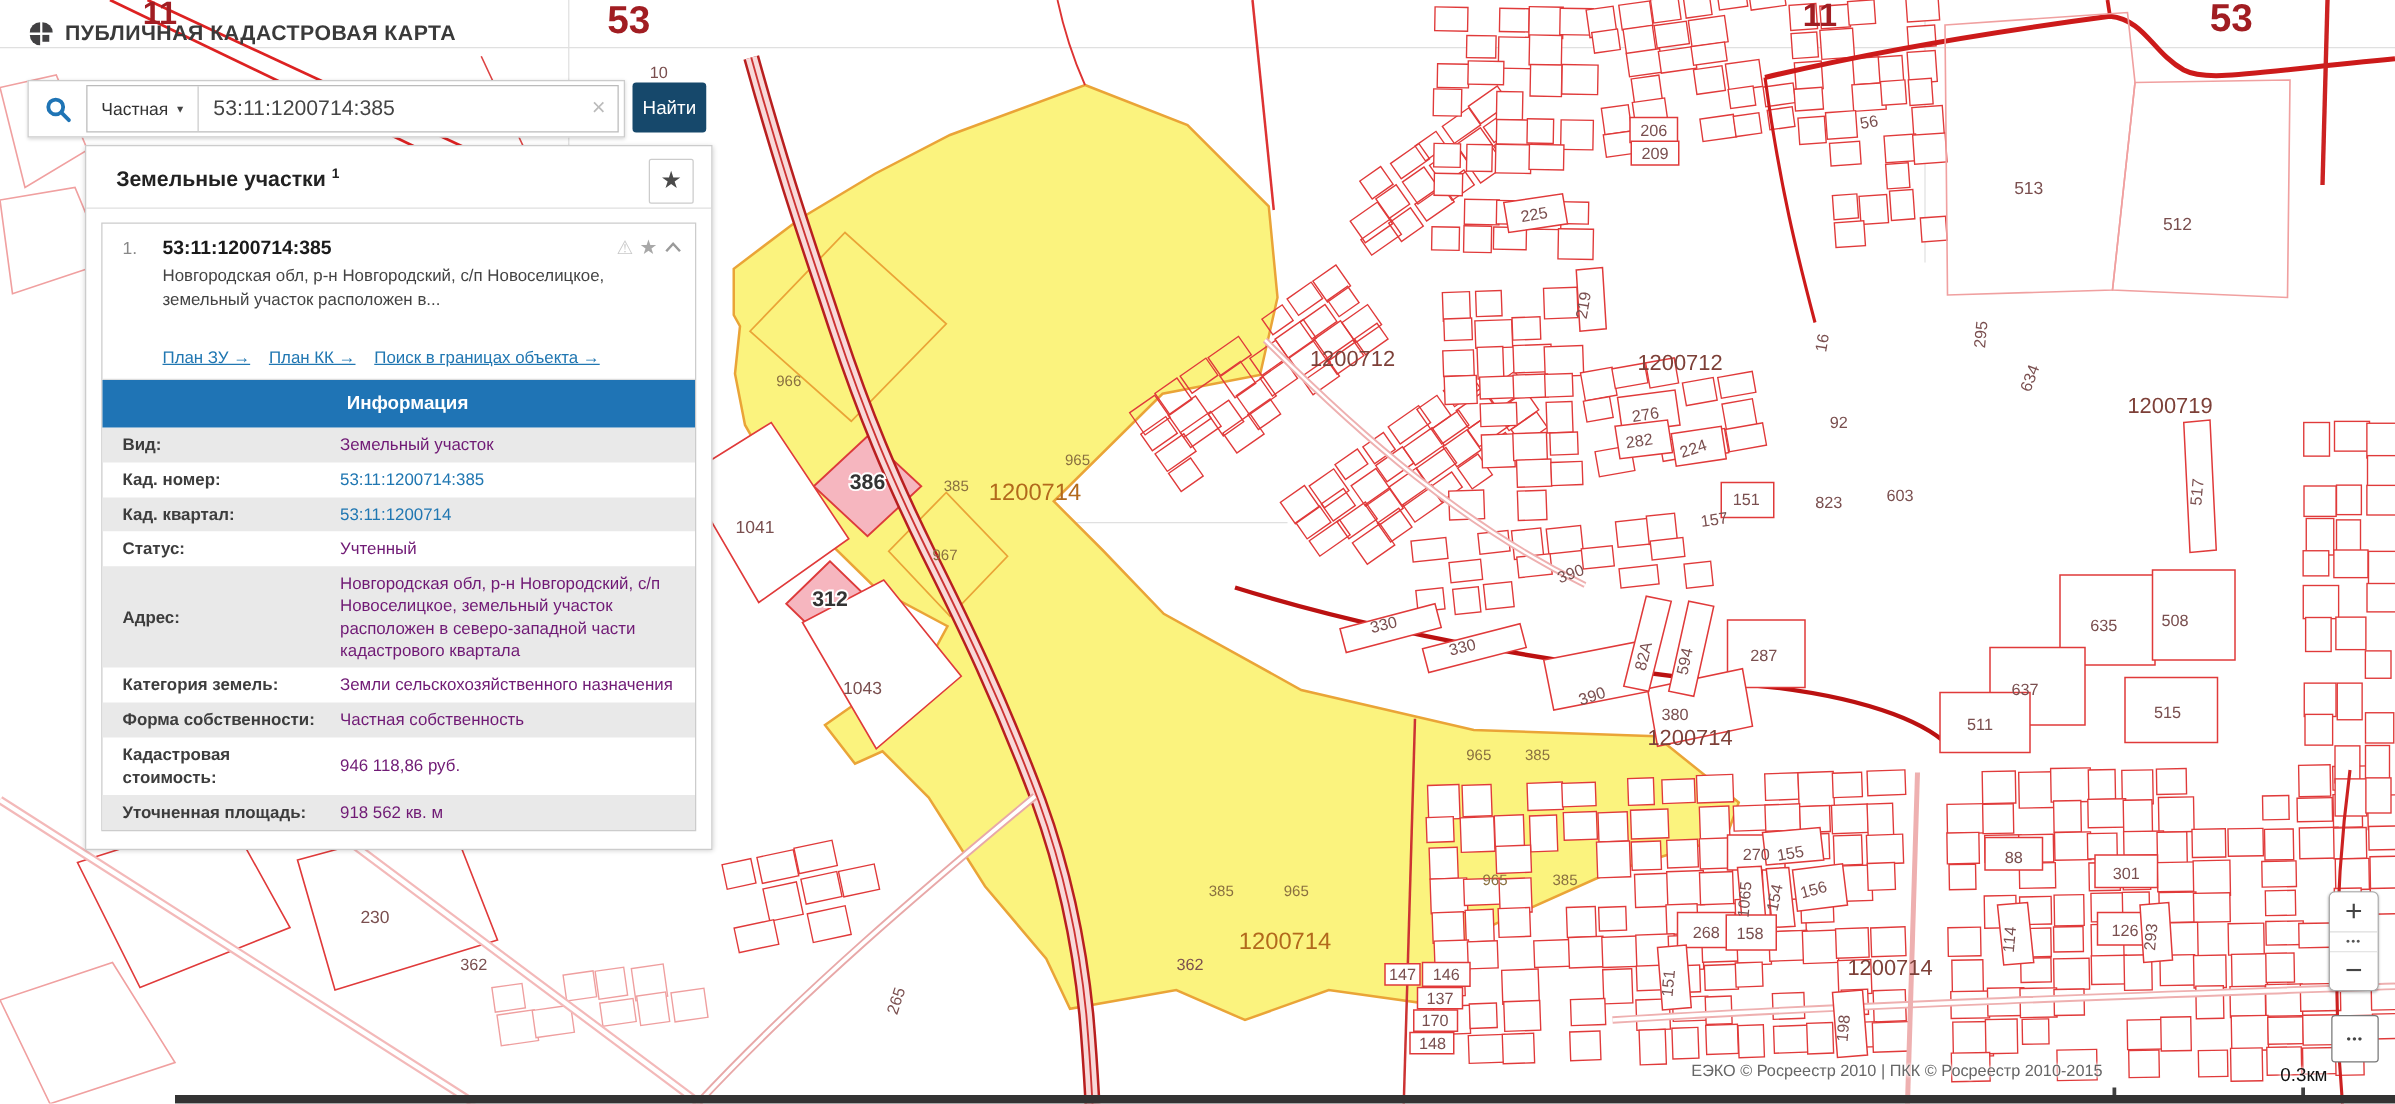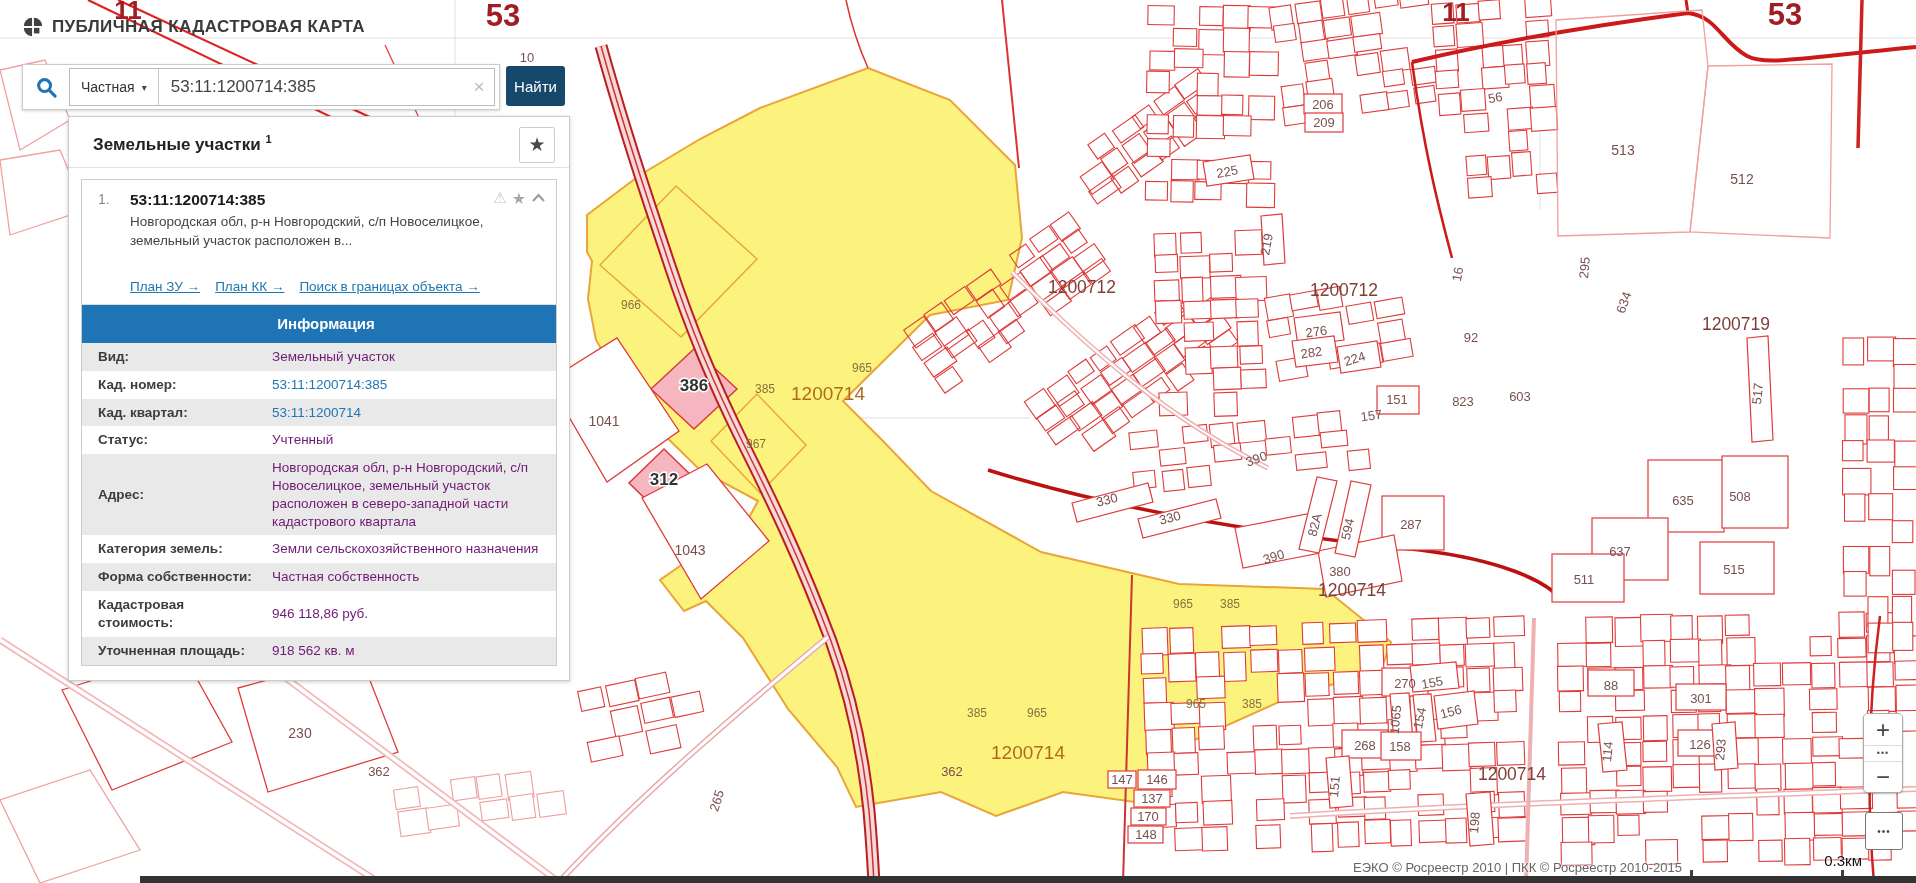--- a/index.html
+++ b/index.html
@@ -70,21 +70,21 @@
           font-family:"Liberation Sans",sans-serif;display:block;padding:0;}
   .zg-plus{font-size:24px;height:31px;line-height:29px;}
   .zg-dots{font-size:9px;height:17px;line-height:15px;letter-spacing:1px;color:#555;border-top:1px solid #ddd;border-bottom:1px solid #ddd;}
   .zg-minus{font-size:24px;height:30px;line-height:26px;}
   .more-btn{position:absolute;right:13px;top:812px;width:38px;height:38px;background:#fff;border:1px solid #777;
             border-radius:3px;font-size:10px;letter-spacing:1px;color:#444;cursor:pointer;}
   .scale{position:absolute;left:1690px;top:852px;width:150px;}
   .scale-label{text-align:right;font-size:15px;font-weight:400;color:#111;margin:0 -22px 1px 0;
                text-shadow:0 0 3px #fff,0 0 3px #fff;}
   .scale-bar{width:148px;height:8px;border-left:3px solid #3f3f3f;border-right:3px solid #3f3f3f;border-bottom:4px solid #3f3f3f;}
-  .attribution{position:absolute;right:234px;bottom:8px;font-size:13px;color:#666;white-space:nowrap;
+  .attribution{position:absolute;right:234px;bottom:19px;font-size:13px;color:#666;white-space:nowrap;
                text-shadow:0 0 3px #fff,0 0 3px #fff,0 0 3px #fff;margin-left:41px;}
   .bottom-strip{position:absolute;left:140px;bottom:0;width:1776px;height:7px;background:#333;}
 </style>
 </head>
 <body>
 
 <div id="stage">
 
   <svg id="map-svg" width="1916" height="883" viewBox="0 0 1916 883">
 

